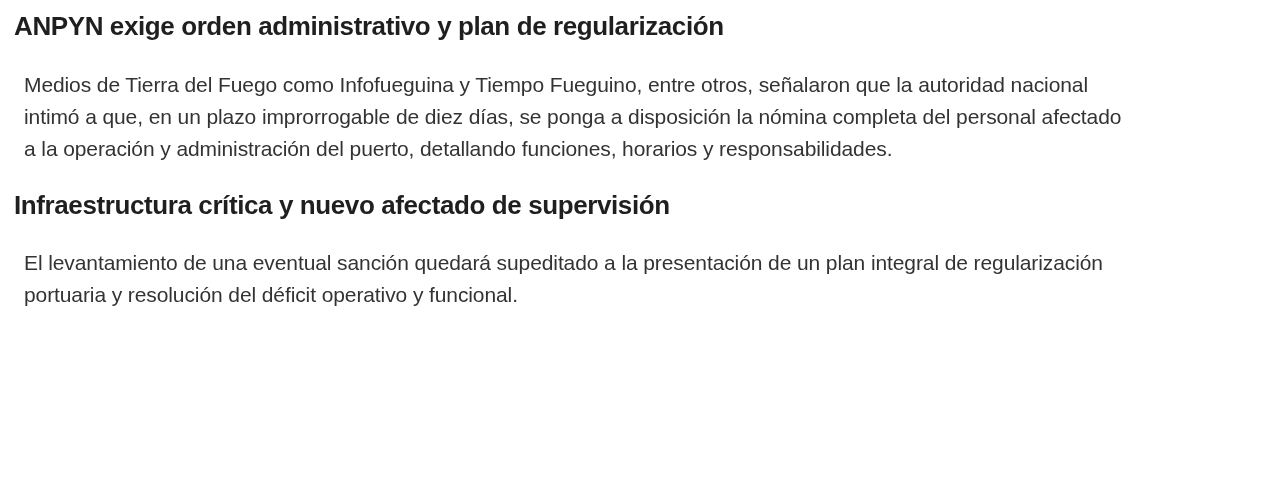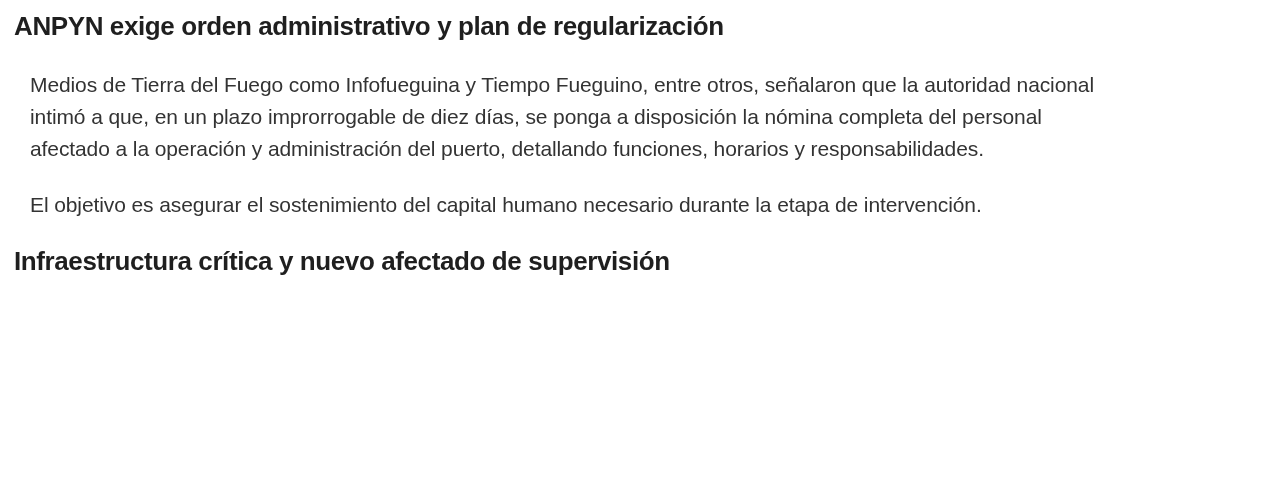--- a/index.html
+++ b/index.html
@@ -27,32 +27,32 @@
     margin: 0 0 26px 0;
   }
   h2.section-heading.second {
     margin-top: 20px;
   }
   p.body-paragraph {
     font-size: 21px;
     line-height: 32px;
     letter-spacing: -0.1px;
     color: #333333;
-    margin: 0 0 24px 16px;
+    margin: 0 0 24px 10px;
     max-width: 1246px;
   }
 </style>
 </head>
 <body>
 
 <article class="article-body">
 
   <h2 class="section-heading">ANPYN exige orden administrativo y plan de regularización</h2>
 
   <p class="body-paragraph">Medios de Tierra del Fuego como Infofueguina y Tiempo Fueguino, entre otros, señalaron que la autoridad nacional intimó a que, en un plazo improrrogable de diez días, se ponga a disposición la nómina completa del personal afectado a la operación y administración del puerto, detallando funciones, horarios y responsabilidades.</p>
 
-  <p class="body-paragraph">El objetivo es asegurar el sostenimiento del capital humano necesario durante la etapa de intervención.</p>
 
 
   <h2 class="section-heading second">Infraestructura crítica y nuevo afectado de supervisión</h2>
 
+  <p class="body-paragraph">El levantamiento de una eventual sanción quedará supeditado a la presentación de un plan integral de regularización portuaria y resolución del déficit operativo y funcional.</p>
 
 </article>
 
 </body></html>

